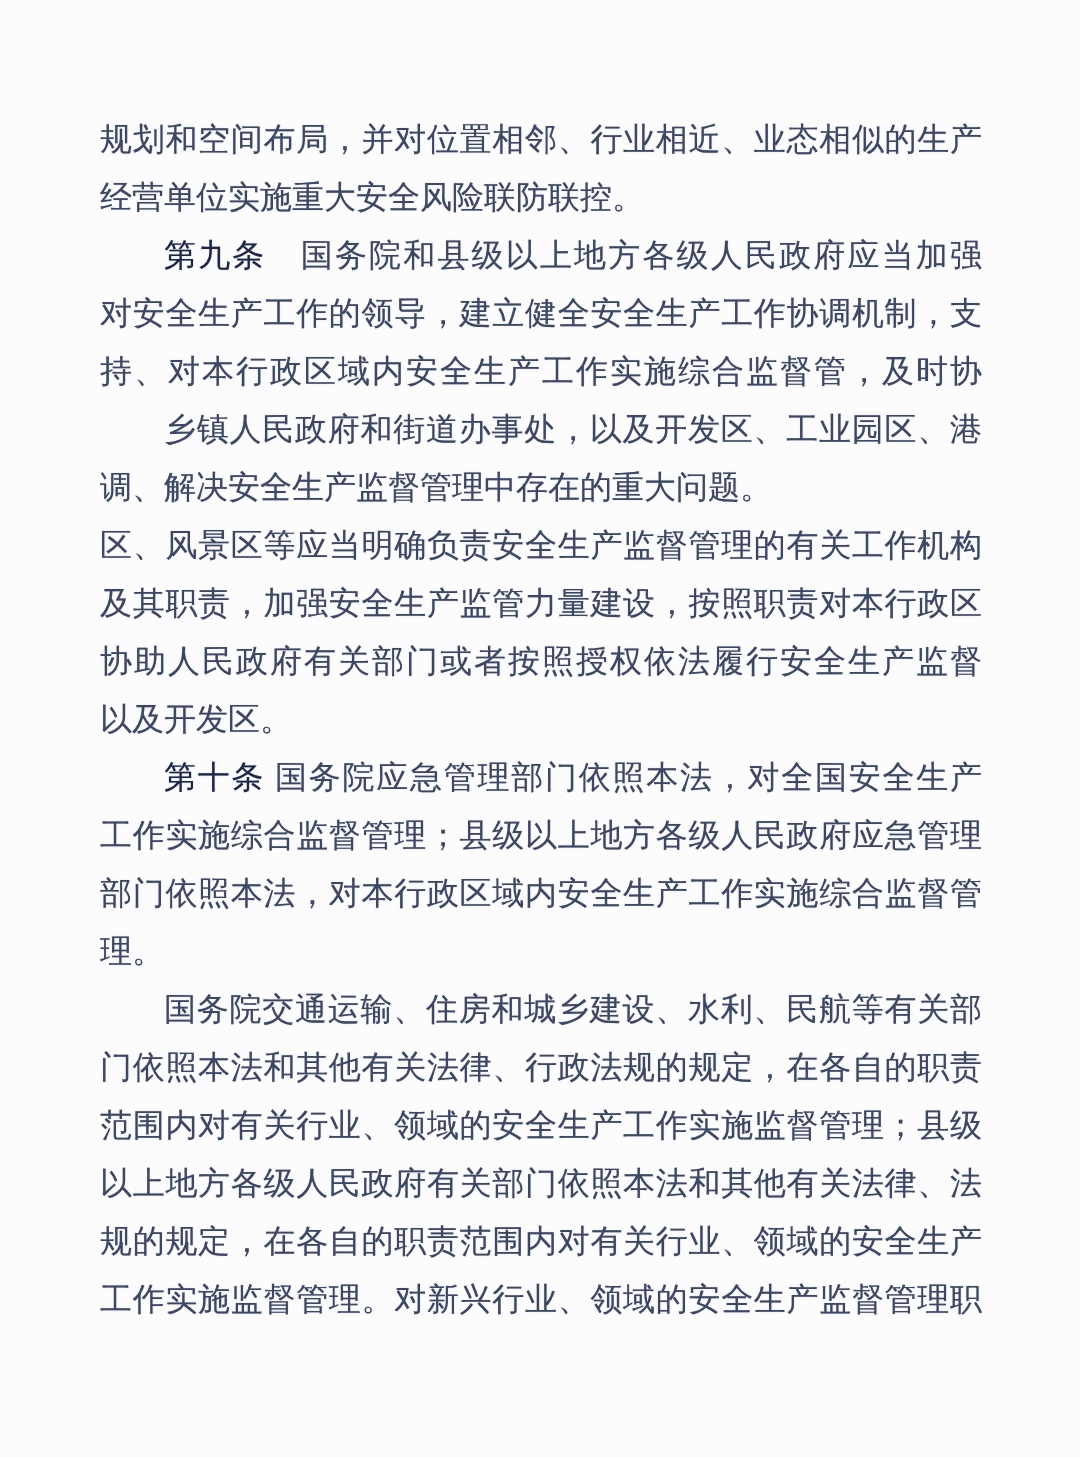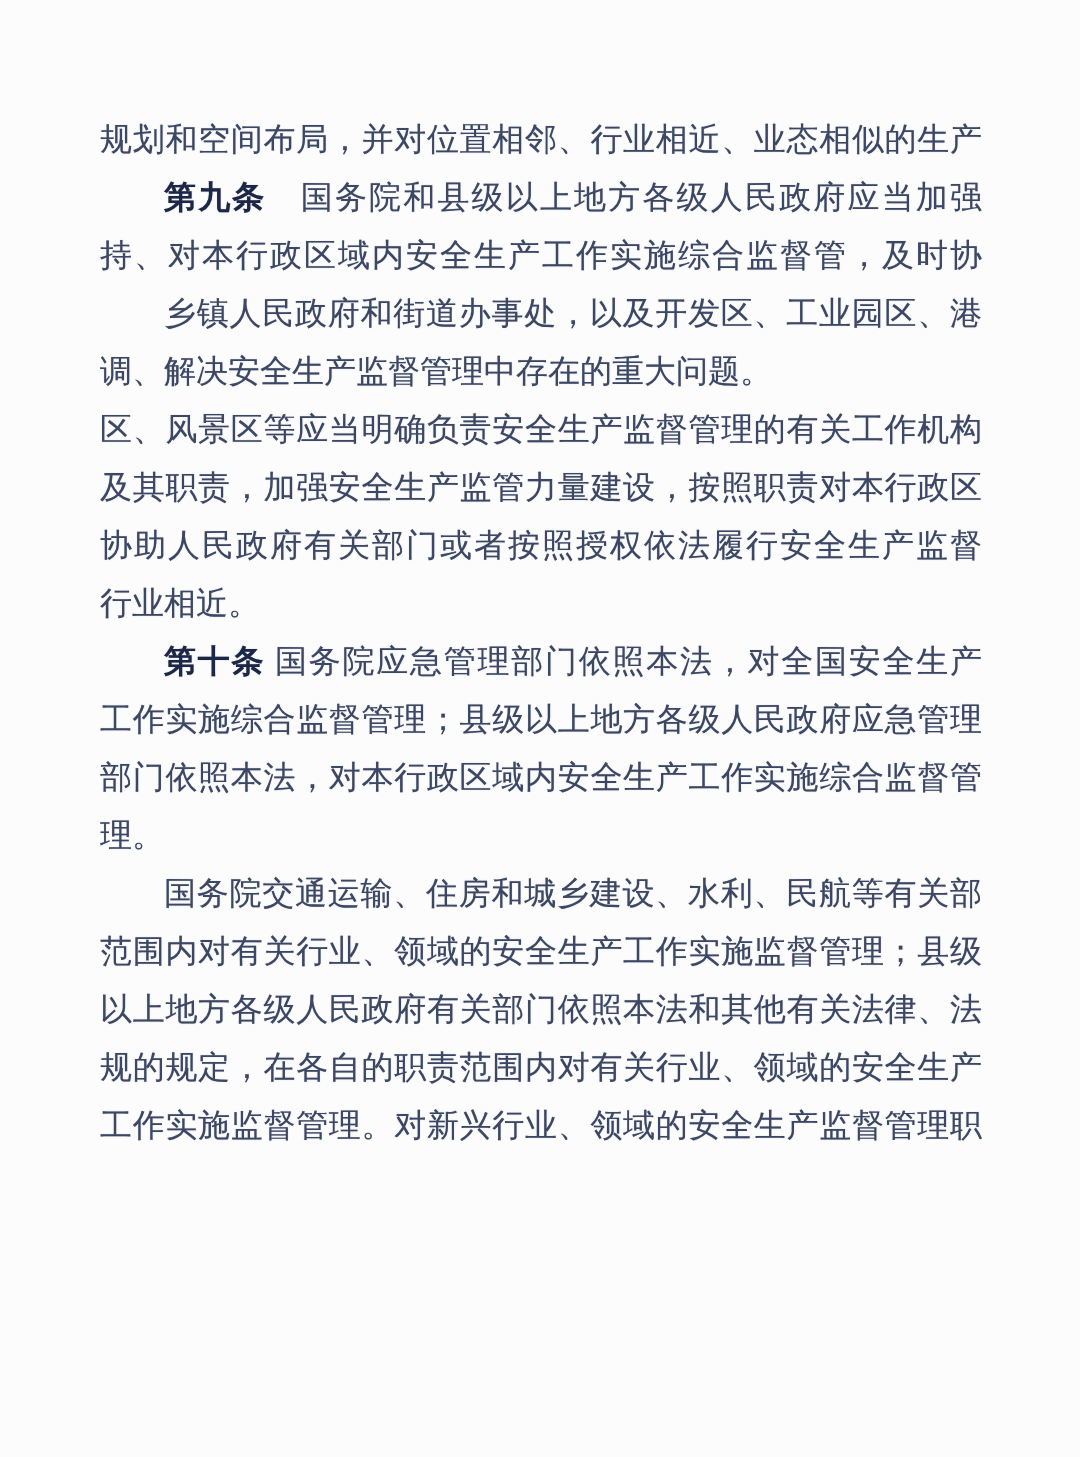--- a/index.html
+++ b/index.html
@@ -36,42 +36,45 @@
     word-break: keep-all;
   }
   .line.fill {
     text-align-last: justify;
   }
   .line.indent {
     padding-left: 64px;
   }
   .art-num {
     font-family: "Liberation Sans", "DejaVu Sans", sans-serif;
-    font-weight: 700;
+    font-weight: 400;
     color: var(--bold-color, #1c2647);
     text-shadow: 0 0 1px rgba(28, 38, 71, 0.5);
   }
 </style>
 </head>
 <body>
 
 <div class="page">
   <div class="content">
       <div class="line fill"><span>规划和空间布局，并对位置相邻、行业相近、业态相似的生产</span></div>
+      <div class="line"><span>经营单位实施重大安全风险联防联控。</span></div>
       <div class="line indent fill"><span class="art-num">第九条</span><span>　国务院和县级以上地方各级人民政府应当加强</span></div>
+      <div class="line fill"><span>对安全生产工作的领导，建立健全安全生产工作协调机制，支</span></div>
       <div class="line fill"><span>持、对本行政区域内安全生产工作实施综合监督管，及时协</span></div>
       <div class="line indent fill"><span>乡镇人民政府和街道办事处，以及开发区、工业园区、港</span></div>
       <div class="line"><span>调、解决安全生产监督管理中存在的重大问题。</span></div>
       <div class="line fill"><span>区、风景区等应当明确负责安全生产监督管理的有关工作机构</span></div>
       <div class="line fill"><span>及其职责，加强安全生产监管力量建设，按照职责对本行政区</span></div>
       <div class="line fill"><span>协助人民政府有关部门或者按照授权依法履行安全生产监督</span></div>
-      <div class="line"><span>行业相近。</span></div>
+      <div class="line"><span>以及开发区。</span></div>
       <div class="line indent fill"><span class="art-num">第十条</span><span> 国务院应急管理部门依照本法，对全国安全生产</span></div>
       <div class="line fill"><span>工作实施综合监督管理；县级以上地方各级人民政府应急管理</span></div>
       <div class="line fill"><span>部门依照本法，对本行政区域内安全生产工作实施综合监督管</span></div>
       <div class="line"><span>理。</span></div>
       <div class="line indent fill"><span>国务院交通运输、住房和城乡建设、水利、民航等有关部</span></div>
+      <div class="line fill"><span>门依照本法和其他有关法律、行政法规的规定，在各自的职责</span></div>
       <div class="line fill"><span>范围内对有关行业、领域的安全生产工作实施监督管理；县级</span></div>
       <div class="line fill"><span>以上地方各级人民政府有关部门依照本法和其他有关法律、法</span></div>
       <div class="line fill"><span>规的规定，在各自的职责范围内对有关行业、领域的安全生产</span></div>
       <div class="line fill"><span>工作实施监督管理。对新兴行业、领域的安全生产监督管理职</span></div>
     </div>
 </div>
 
 </body></html>

